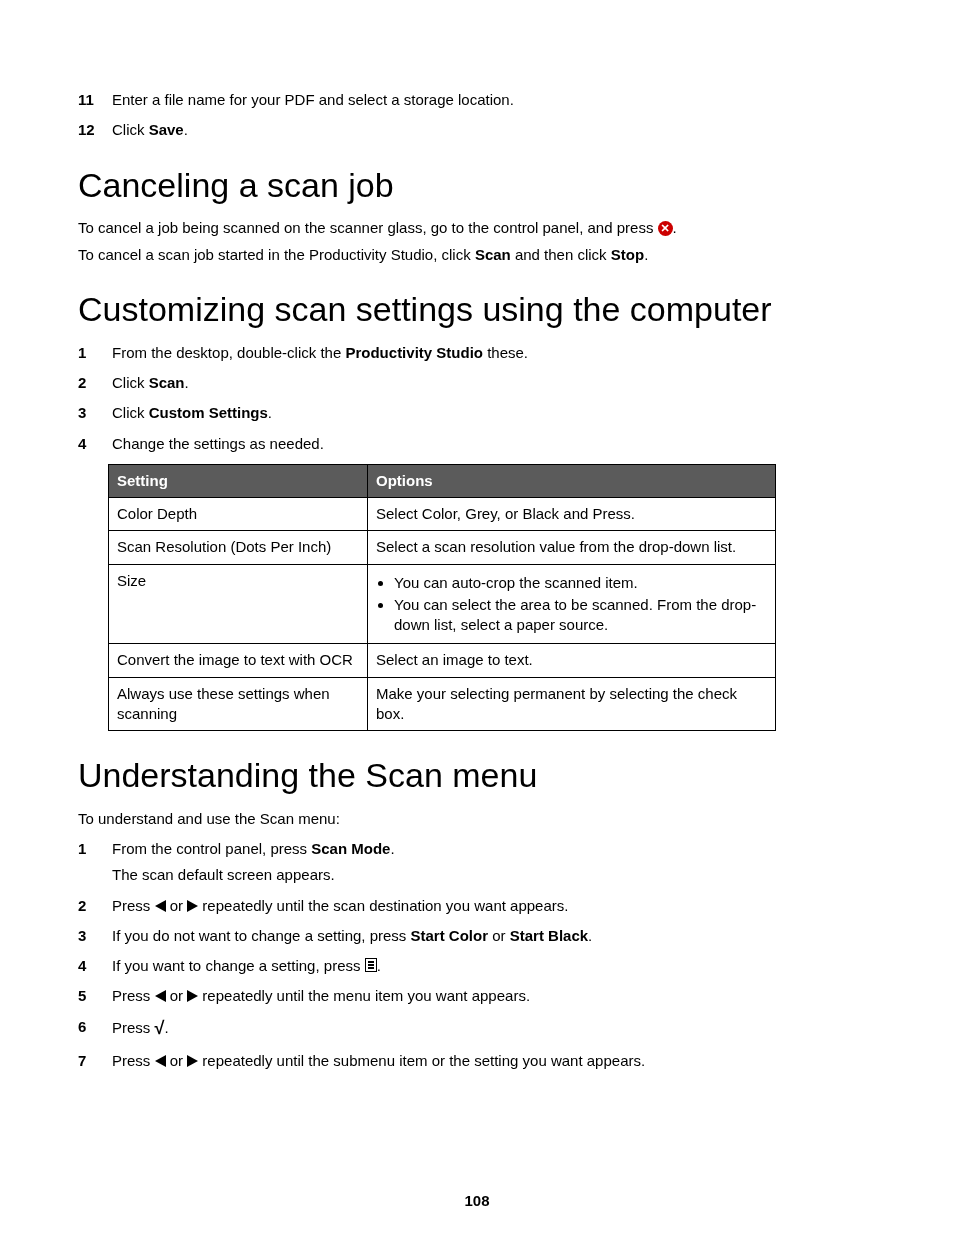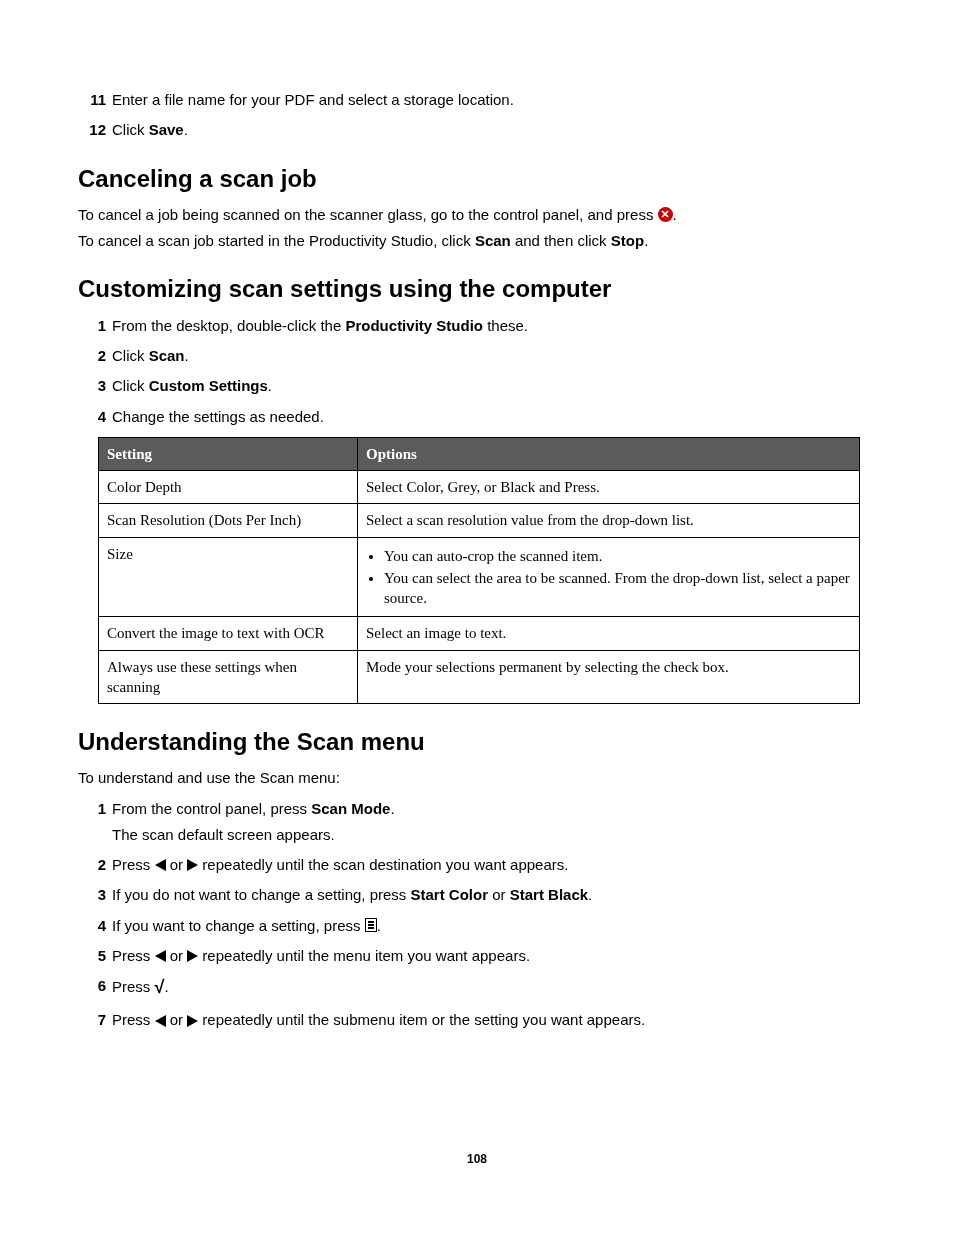--- a/index.html
+++ b/index.html
@@ -6,52 +6,51 @@
     font-family: Arial, Helvetica, sans-serif;
     font-size: 15px;
     color: #000;
     margin: 0;
     padding: 80px 78px 60px 78px;
     width: 954px;
     box-sizing: border-box;
     line-height: 1.35;
   }
   h2 {
-    font-size: 24px;
-    font-weight: bold;
+    font-size: 34px;
+    font-weight: normal;
     margin: 22px 0 10px 0;
   }
   p { margin: 6px 0; }
   ol.numbered {
     list-style: none;
     padding: 0;
     margin: 4px 0 4px 0;
   }
   ol.numbered > li {
     display: flex;
     align-items: flex-start;
     margin: 10px 0;
   }
   ol.numbered > li > .num {
     font-weight: bold;
     min-width: 28px;
-    text-align: right;
+    text-align: left;
     padding-right: 6px;
     flex-shrink: 0;
   }
   ol.numbered > li > .body {
     flex: 1;
   }
   .bold { font-weight: bold; }
   .subtext { margin-top: 6px; }
   table.settings {
     border-collapse: collapse;
-    width: 762px;
-    margin: 10px 0 10px 20px;
-    font-family: Liberation Serif, serif;
+    width: 668px;
+    margin: 10px 0 10px 30px;
   }
   table.settings th, table.settings td {
     border: 1px solid #000;
     padding: 6px 8px;
     text-align: left;
     vertical-align: top;
     font-size: 15px;
   }
   table.settings th {
     background: #5b5b5b;
@@ -116,21 +115,21 @@
     font-weight: bold;
     font-size: 18px;
     display: inline-block;
     vertical-align: middle;
     position: relative; top: -1px;
   }
   .page-number {
     text-align: center;
     font-weight: bold;
     margin-top: 120px;
-    font-size: 12px;
+    font-size: 15px;
   }
 </style>
 </head>
 <body>
 
 <ol class="numbered">
   <li>
     <span class="num">11</span>
     <span class="body">Enter a file name for your PDF and select a storage location.</span>
   </li>
@@ -200,21 +199,21 @@
         <li>You can select the area to be scanned. From the drop-down list, select a paper source.</li>
       </ul>
     </td>
   </tr>
   <tr>
     <td>Convert the image to text with OCR</td>
     <td>Select an image to text.</td>
   </tr>
   <tr>
     <td>Always use these settings when scanning</td>
-    <td>Mode your selections permanent by selecting the check box.</td>
+    <td>Make your selecting permanent by selecting the check box.</td>
   </tr>
 </tbody>
   </table>
 
 <h2>Understanding the Scan menu</h2>
 
 <p>To understand and use the Scan menu:</p>
 
 <ol class="numbered">
   <li>

